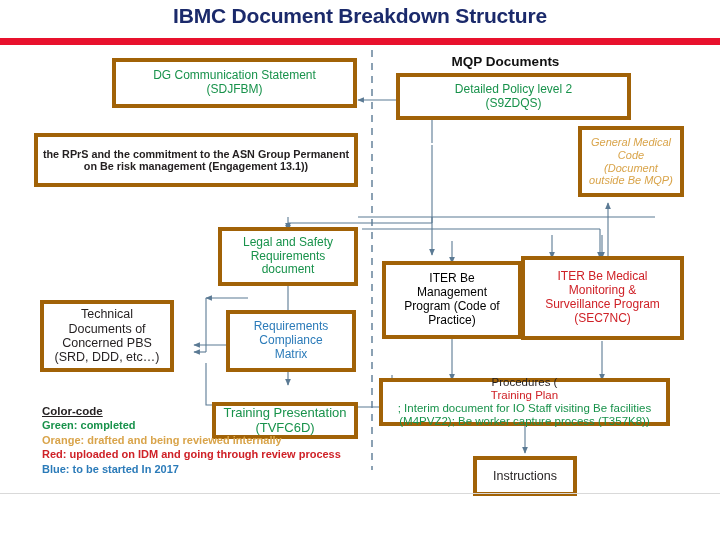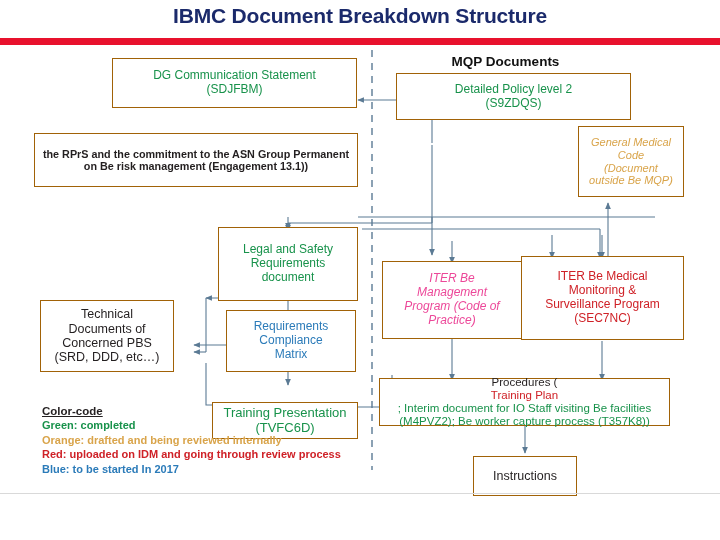--- a/index.html
+++ b/index.html
@@ -27,31 +27,31 @@
   }
 
   
   #canvas{position:absolute;left:0;top:45px;width:720px;height:445px;}
   #wires{position:absolute;left:0;top:0;width:720px;height:445px;}
 
   
   .box{
     position:absolute;
     box-sizing:border-box;
-    border:1px solid #a16207;
+    border:4px solid #a16207;
     background:#ffffff;
     display:flex;align-items:center;justify-content:center;
     text-align:center;
     line-height:1.15;
     padding:2px 4px;
     font-family:"Liberation Sans", sans-serif;
   }
   .box span{display:block;width:100%;}
   .green{color:#18924b;}
-  .orange{color:#ec4899;font-style:italic;}
+  .orange{color:#000000;}
   .orange-i{color:#d9a44a;font-style:italic;}
   .red{color:#cf2127;}
   .blue{color:#2b7bb9;}
   .black{color:#231f20;}
 
   .hdr{
     position:absolute;
     font-weight:bold;color:#111111;
     text-align:center;
     font-family:"Liberation Sans", sans-serif;
@@ -165,21 +165,21 @@
 
     <div class="box orange-i" style="left:578px;top:81px;width:106px;height:71px;font-size:11px;">
       <span>
         <span>General Medical</span>
         <span>Code</span>
         <span>(Document</span>
         <span>outside Be MQP)</span>
       </span>
     </div>
 
-    <div class="box green" style="left:218px;top:182px;width:140px;height:74px;font-size:12px;">
+    <div class="box green" style="left:218px;top:182px;width:140px;height:59px;font-size:12px;">
       <span>
         <span>Legal and Safety</span>
         <span>Requirements</span>
         <span>document</span>
       </span>
     </div>
 
     <div class="box orange" style="left:382px;top:216px;width:140px;height:78px;font-size:12px;">
       <span>
         <span>ITER Be</span>

